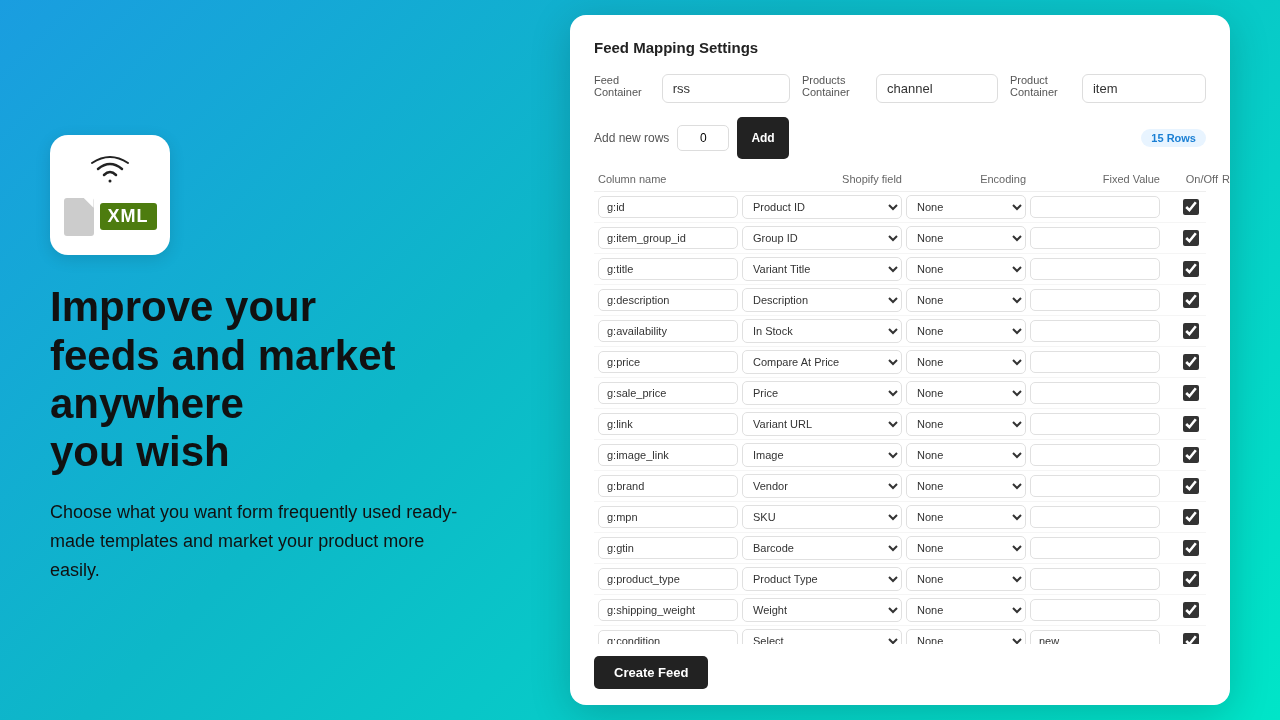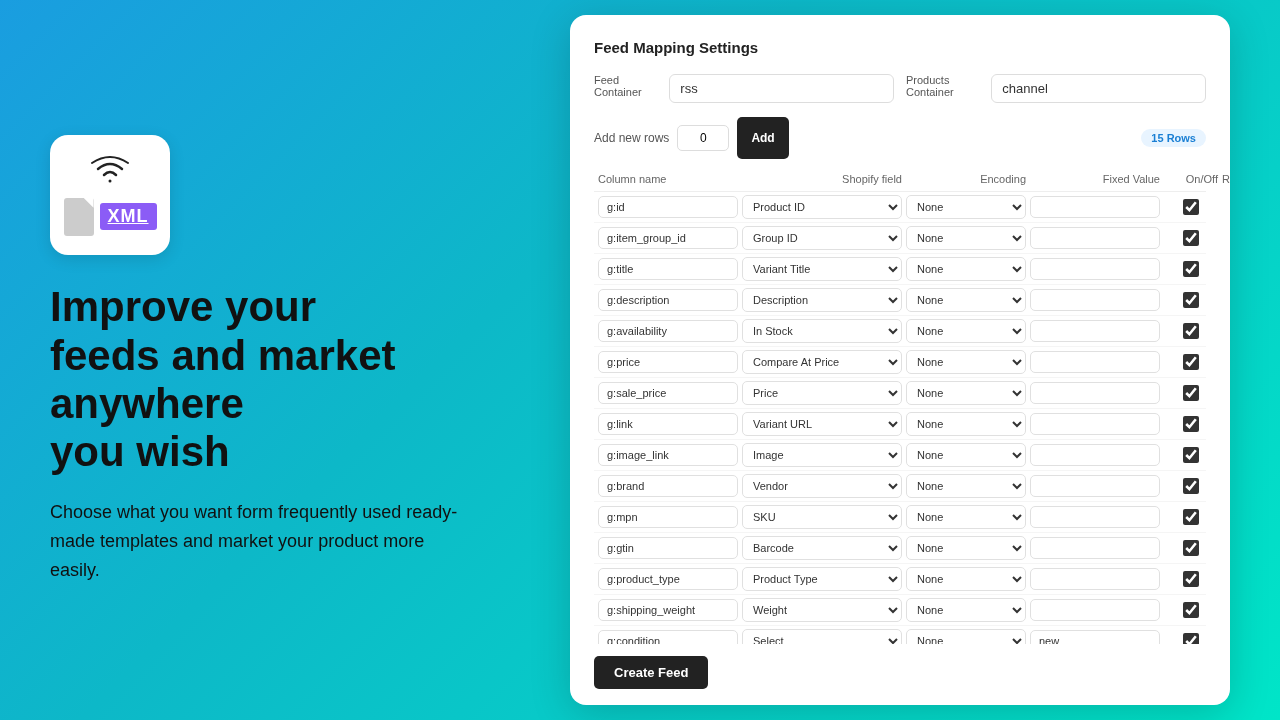--- a/index.html
+++ b/index.html
@@ -33,28 +33,27 @@
     }
 
     .xml-icon-inner {
       position: relative;
       display: flex;
       flex-direction: column;
       align-items: center;
     }
 
     .xml-label {
-      background: #8b5cf6;
+      background: #4d7c0f;
       color: white;
       font-size: 18px;
       font-weight: 900;
       padding: 3px 8px;
       border-radius: 3px;
       letter-spacing: 1px;
-      text-decoration: underline;
     }
 
     .headline {
       font-size: 42px;
       font-weight: 700;
       line-height: 1.15;
       color: #111;
       margin-bottom: 22px;
     }
 
@@ -285,20 +284,24 @@
 
     <div class="container-row">
       <div class="field-group">
         <label class="field-label">Feed Container</label>
         <input class="field-input" type="text" value="rss" style="">
       </div>
       <div class="field-group">
         <label class="field-label">Products Container</label>
         <input class="field-input" type="text" value="channel" style="">
       </div>
+      <div class="field-group">
+        <label class="field-label">Product Container</label>
+        <input class="field-input" type="text" value="item" style="">
+      </div>
     </div>
 
     <div class="add-row-bar">
       <span class="add-row-label">Add new rows</span>
       <input class="add-row-input" type="text" value="0" style="">
       <button class="add-btn">Add</button>
       <span class="rows-badge">15 Rows</span>
     </div>
 
     <div class="table-header">

